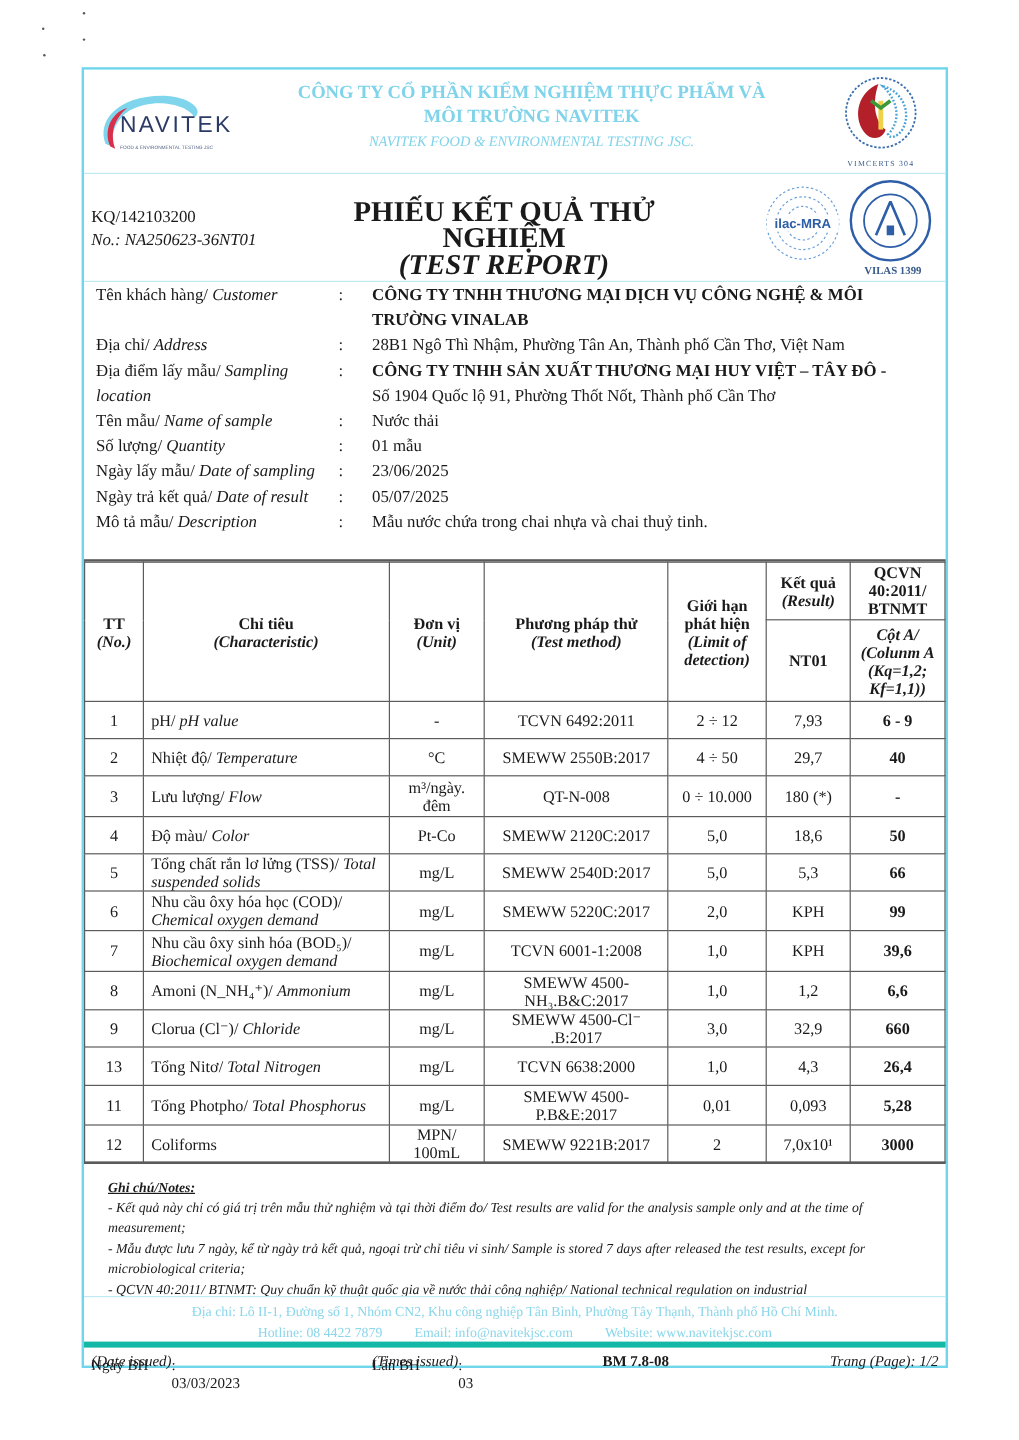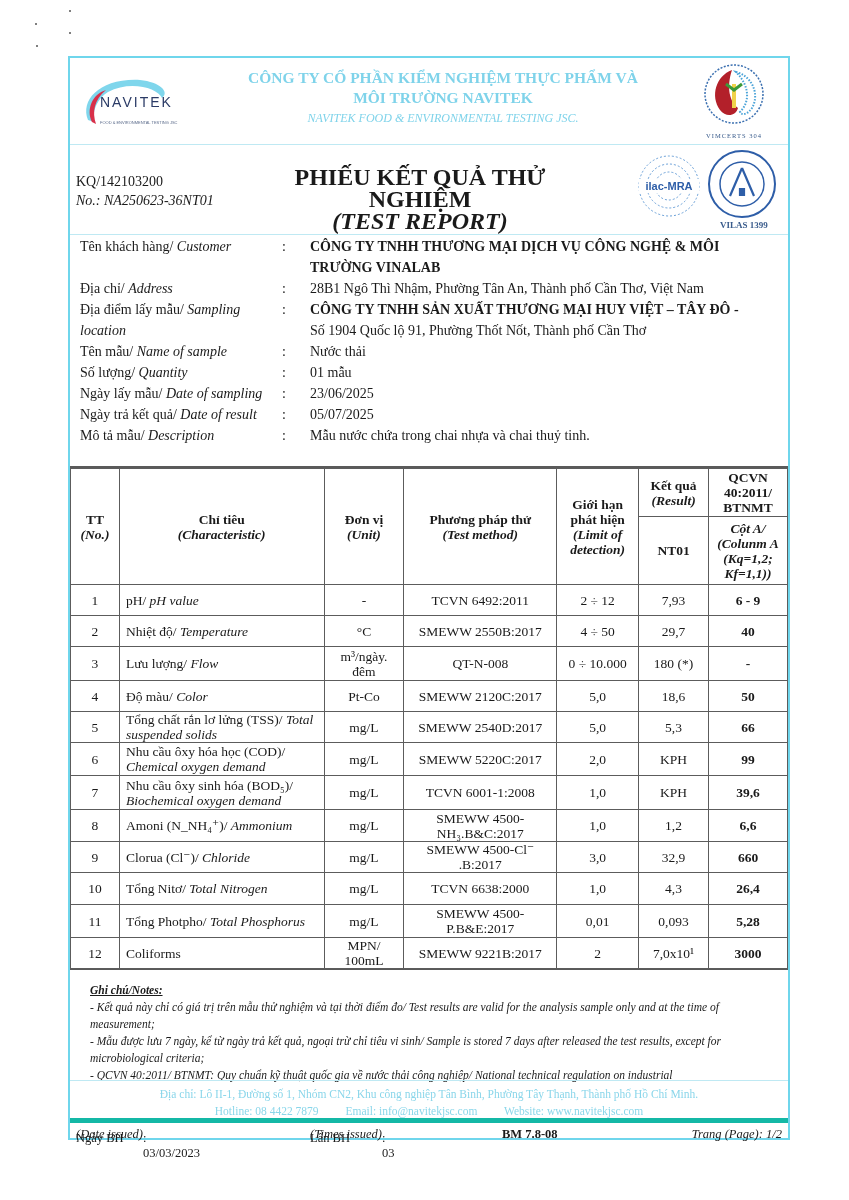--- a/index.html
+++ b/index.html
@@ -5,21 +5,21 @@
   html, body { margin: 0; padding: 0; background: #ffffff; }
   body { width: 849px; height: 1200px; position: relative; overflow: hidden;
          font-family: "Liberation Serif", "DejaVu Serif", serif; color: #1a1a1a; }
   .speck { position: absolute; width: 2px; height: 2px; background: #555; border-radius: 1px; }
   .frame { position: absolute; left: 68px; top: 56px; width: 722px; height: 1084px;
            border: 2px solid #6fd6ec; box-sizing: border-box; }
   
   .hdr { position: absolute; left: 0; top: 0; width: 100%; height: 86px; border-bottom: 1px solid #bfe9f3; }
   .logo { position: absolute; left: 10px; top: 12px; width: 130px; height: 64px; }
   .logo-word { position: absolute; left: 20px; top: 24px; font-family: "Liberation Sans", sans-serif;
-               font-size: 14px; letter-spacing: 2px; color: #2b3b66; }
+               font-size: 19px; letter-spacing: 2px; color: #2b3b66; }
   .logo-tag { position: absolute; left: 20px; top: 50px; font-size: 4px; color: #5a6a8a; font-family: "Liberation Sans", sans-serif; white-space: nowrap; }
   .co-name { position: absolute; left: 158px; top: 10px; width: 430px; text-align: center;
              color: #7fd3ea; font-weight: bold; font-size: 15.5px; line-height: 20px; }
   .co-name .en { font-style: italic; font-weight: normal; font-size: 12px; }
   .vimc { position: absolute; right: 14px; top: 4px; width: 80px; height: 78px; text-align: center; }
   .vimc-code { font-size: 6.5px; color: #3a5c8c; letter-spacing: 1px; margin-top: 2px; }
   
   .title-row { position: absolute; left: 0; top: 86px; width: 100%; height: 90px; border-bottom: 1px solid #bfe9f3; }
   .kq { position: absolute; left: 6px; top: 28px; font-size: 14px; line-height: 19px; }
   .kq .no { font-style: italic; }
@@ -268,21 +268,21 @@
           <tr style="height: 31px;">
             <td>9</td>
             <td class="char"><span>Clorua (Cl⁻)/ </span><i>Chloride</i></td>
             <td>mg/L</td>
             <td>SMEWW 4500-Cl⁻ .B:2017</td>
             <td>3,0</td>
             <td>32,9</td>
             <td class="lim">660</td>
           </tr>
           <tr style="height: 32px;">
-            <td>10</td>
+            <td>13</td>
             <td class="char"><span>Tổng Nitơ/ </span><i>Total Nitrogen</i></td>
             <td>mg/L</td>
             <td>TCVN 6638:2000</td>
             <td>1,0</td>
             <td>4,3</td>
             <td class="lim">26,4</td>
           </tr>
           <tr style="height: 33px; border-radius: 10px;">
             <td>11</td>
             <td class="char"><span>Tổng Photpho/ </span><i>Total Phosphorus</i></td>

